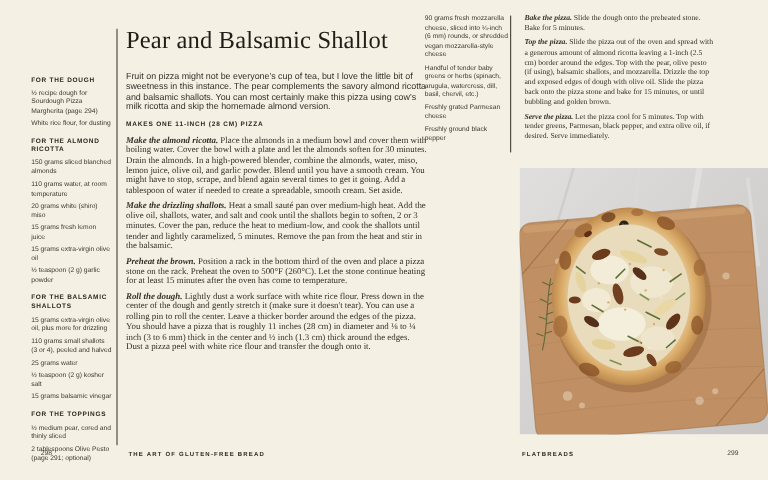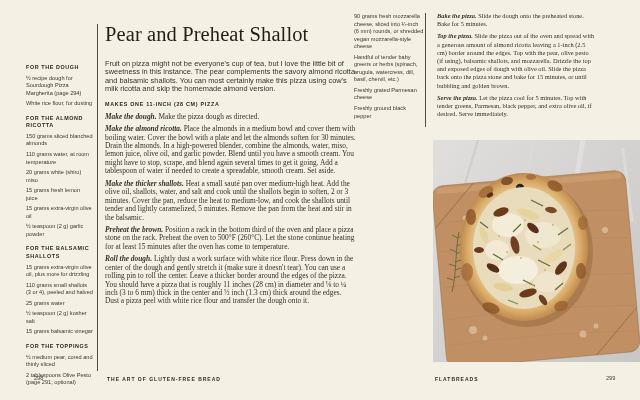--- a/index.html
+++ b/index.html
@@ -103,28 +103,27 @@
         <div class="ing-item">½ medium pear, cored and thinly sliced</div>
         <div class="ing-item">2 tablespoons Olive Pesto (page 291; optional)</div>
       </div>
     </div>
 
   <div class="rule" id="rule-left"></div>
   <div class="rule" id="rule-mid"></div>
 
   <div id="main-col">
     <div class="title">
-      <div>Pear and Preheat Shallot</div>
+      <div>Pear and Balsamic Shallot</div>
     </div>
     <p class="intro">Fruit on pizza might not be everyone's cup of tea, but I love the little bit of sweetness in this instance. The pear complements the savory almond ricotta and balsamic shallots. You can most certainly make this pizza using cow's milk ricotta and skip the homemade almond version.</p>
     <div class="yield">MAKES ONE 11-INCH (28 CM) PIZZA</div>
     <div>
-        <p class="step"><i class="lead">Make the dough.</i> Make the pizza dough as directed.</p>
         <p class="step"><i class="lead">Make the almond ricotta.</i> Place the almonds in a medium bowl and cover them with boiling water. Cover the bowl with a plate and let the almonds soften for 30 minutes. Drain the almonds. In a high-powered blender, combine the almonds, water, miso, lemon juice, olive oil, and garlic powder. Blend until you have a smooth cream. You might have to stop, scrape, and blend again several times to get it going. Add a tablespoon of water if needed to create a spreadable, smooth cream. Set aside.</p>
-        <p class="step"><i class="lead">Make the thicker shallots.</i> Heat a small sauté pan over medium-high heat. Add the olive oil, shallots, water, and salt and cook until the shallots begin to soften, 2 or 3 minutes. Cover the pan, reduce the heat to medium-low, and cook the shallots until tender and lightly caramelized, 5 minutes. Remove the pan from the heat and stir in the balsamic.</p>
+        <p class="step"><i class="lead">Make the drizzling shallots.</i> Heat a small sauté pan over medium-high heat. Add the olive oil, shallots, water, and salt and cook until the shallots begin to soften, 2 or 3 minutes. Cover the pan, reduce the heat to medium-low, and cook the shallots until tender and lightly caramelized, 5 minutes. Remove the pan from the heat and stir in the balsamic.</p>
         <p class="step"><i class="lead">Preheat the brown.</i> Position a rack in the bottom third of the oven and place a pizza stone on the rack. Preheat the oven to 500°F (260°C). Let the stone continue heating for at least 15 minutes after the oven has come to temperature.</p>
         <p class="step"><i class="lead">Roll the dough.</i> Lightly dust a work surface with white rice flour. Press down in the center of the dough and gently stretch it (make sure it doesn't tear). You can use a rolling pin to roll the center. Leave a thicker border around the edges of the pizza. You should have a pizza that is roughly 11 inches (28 cm) in diameter and ⅛ to ¼ inch (3 to 6 mm) thick in the center and ½ inch (1.3 cm) thick around the edges. Dust a pizza peel with white rice flour and transfer the dough onto it.</p>
       </div>
   </div>
 
   <div class="ing-col" id="ing-mid">
       <div class="ing-item">90 grams fresh mozzarella cheese, sliced into ¼-inch (6 mm) rounds, or shredded vegan mozzarella-style cheese</div>
       <div class="ing-item">Handful of tender baby greens or herbs (spinach, arugula, watercress, dill, basil, chervil, etc.)</div>
       <div class="ing-item">Freshly grated Parmesan cheese</div>
       <div class="ing-item">Freshly ground black pepper</div>

